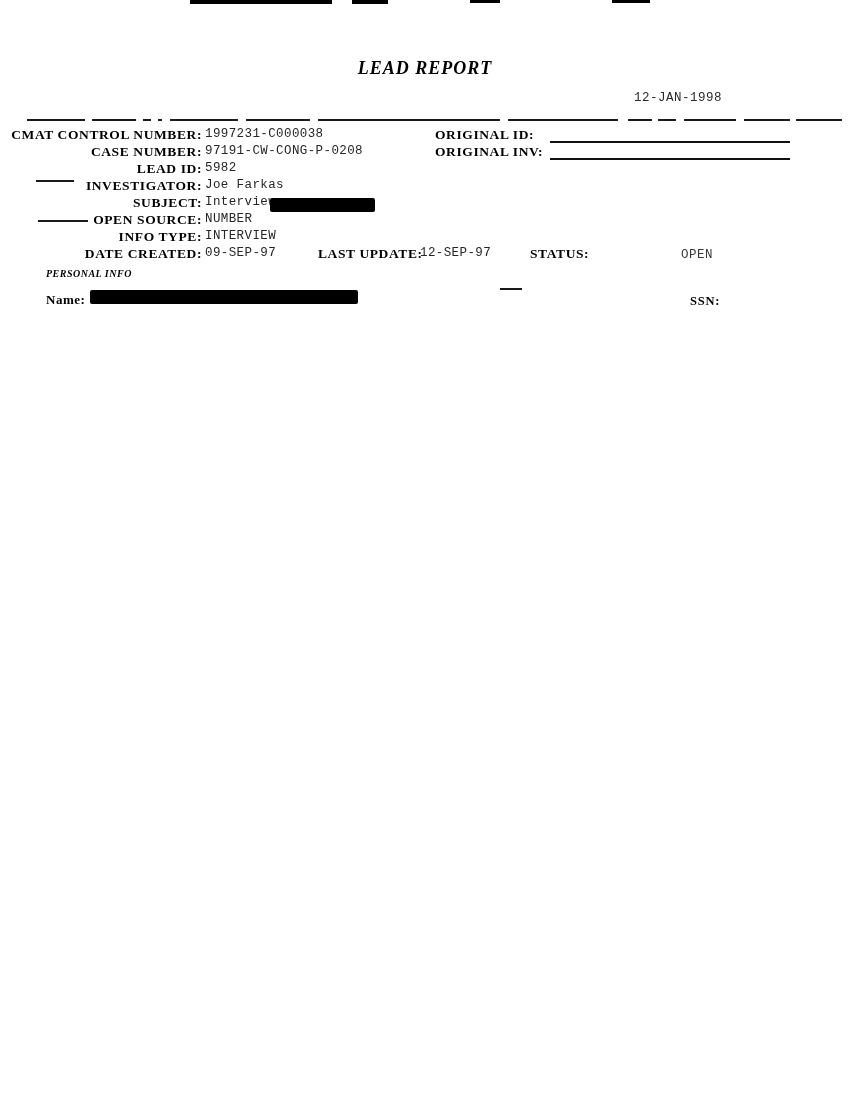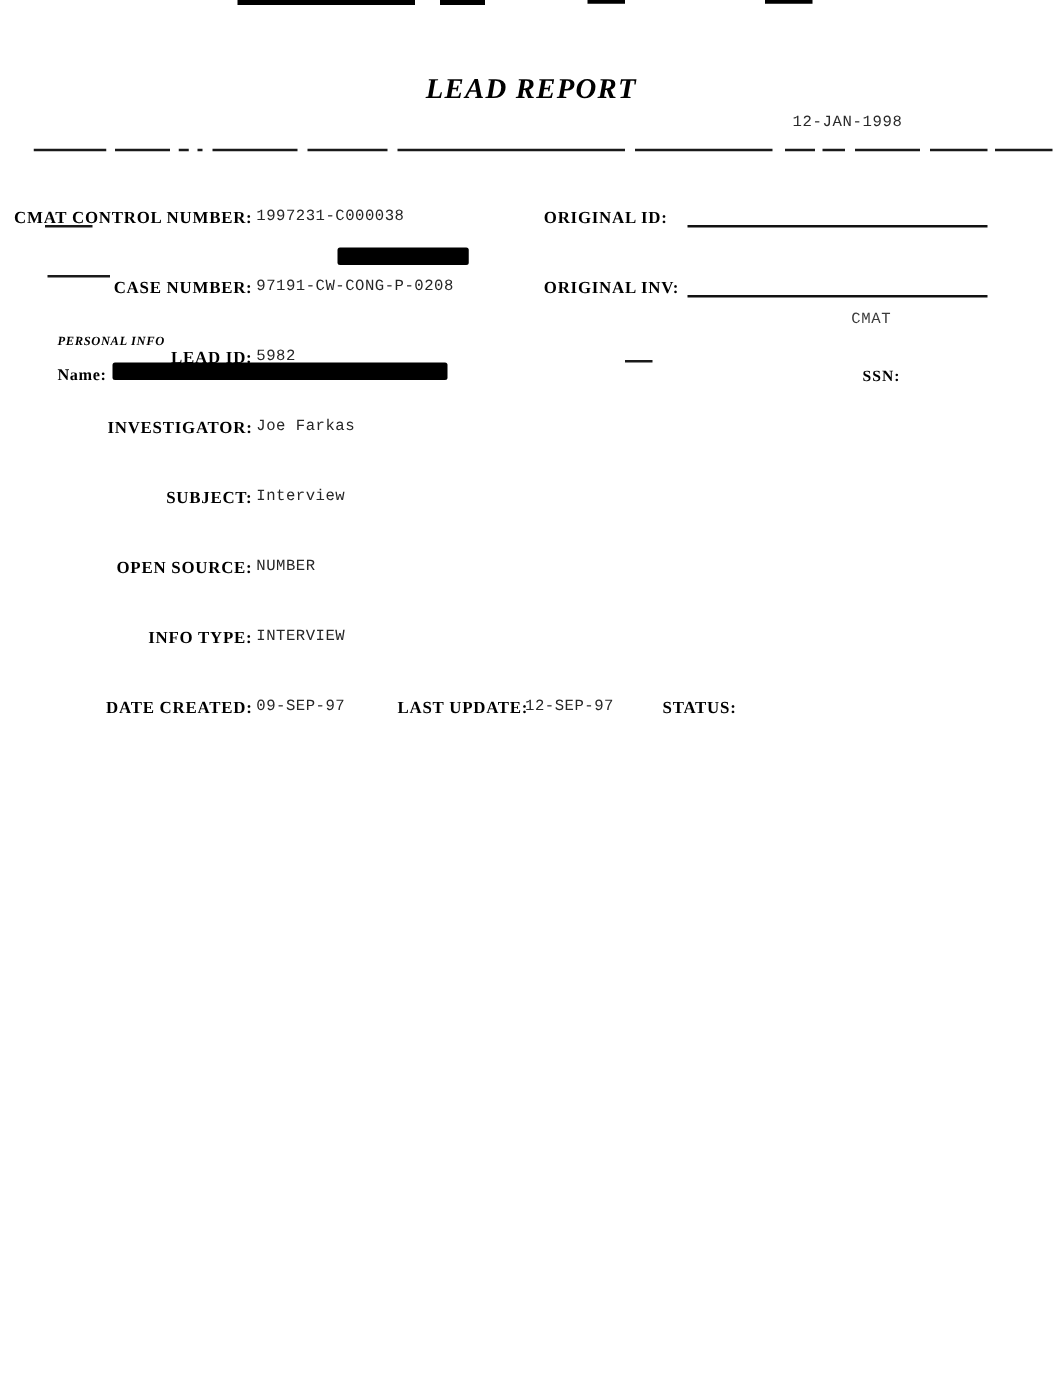--- a/index.html
+++ b/index.html
@@ -29,21 +29,21 @@
   
   .doc-title {
     position: absolute;
     left: 0;
     top: 58px;
     width: 850px;
     text-align: center;
     font-family: "Liberation Serif", serif;
     font-weight: bold;
     font-style: italic;
-    font-size: 23px;
+    font-size: 18px;
     letter-spacing: 1px;
   }
 
   .doc-date {
     position: absolute;
     left: 634px;
     top: 91px;
     font-family: "Liberation Mono", monospace;
     font-size: 12.5px;
     letter-spacing: 0.5px;
@@ -78,21 +78,20 @@
   
   .fields {
     position: absolute;
     left: 0;
     top: 127px;
     width: 850px;
   }
   .frow {
     position: relative;
     height: 17px;
-    margin-top: 39px;
   }
   .flabel {
     position: absolute;
     font-family: "Liberation Serif", serif;
     font-weight: bold;
     font-size: 13.5px;
     letter-spacing: 0.6px;
     text-align: right;
     white-space: nowrap;
   }
@@ -242,20 +241,20 @@
   <div class="frow">
     <span class="flabel col-l">DATE CREATED:</span>
     <span class="fvalue val-l">09-SEP-97</span>
     <span class="flabel" style="left:318px;">LAST UPDATE:</span>
     <span class="fvalue" style="left:420px;">12-SEP-97</span>
     <span class="flabel" style="left:530px;">STATUS:</span>
   </div>
 
 </div>
 
-<div class="status-value">CMAT</div>
+<div class="status-value">OPEN</div>
 
 <div class="redact redact-subject"></div>
 <div class="redact redact-name"></div>
 
 <div class="section-head">PERSONAL INFO</div>
 <div class="pi-label">Name:</div>
 <div class="ssn-label">SSN:</div>
 
 </body></html>

